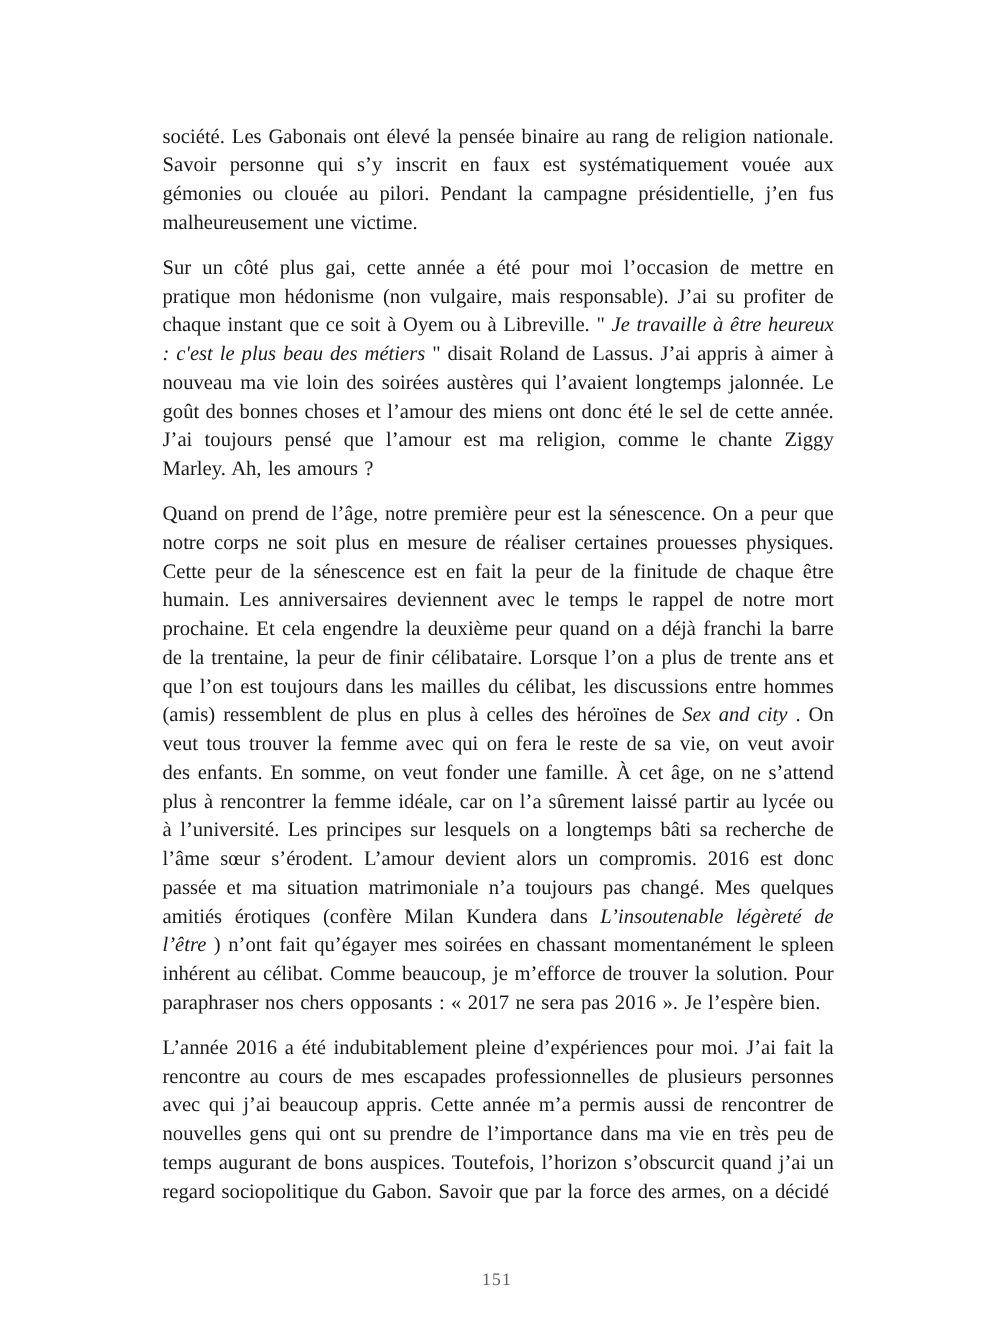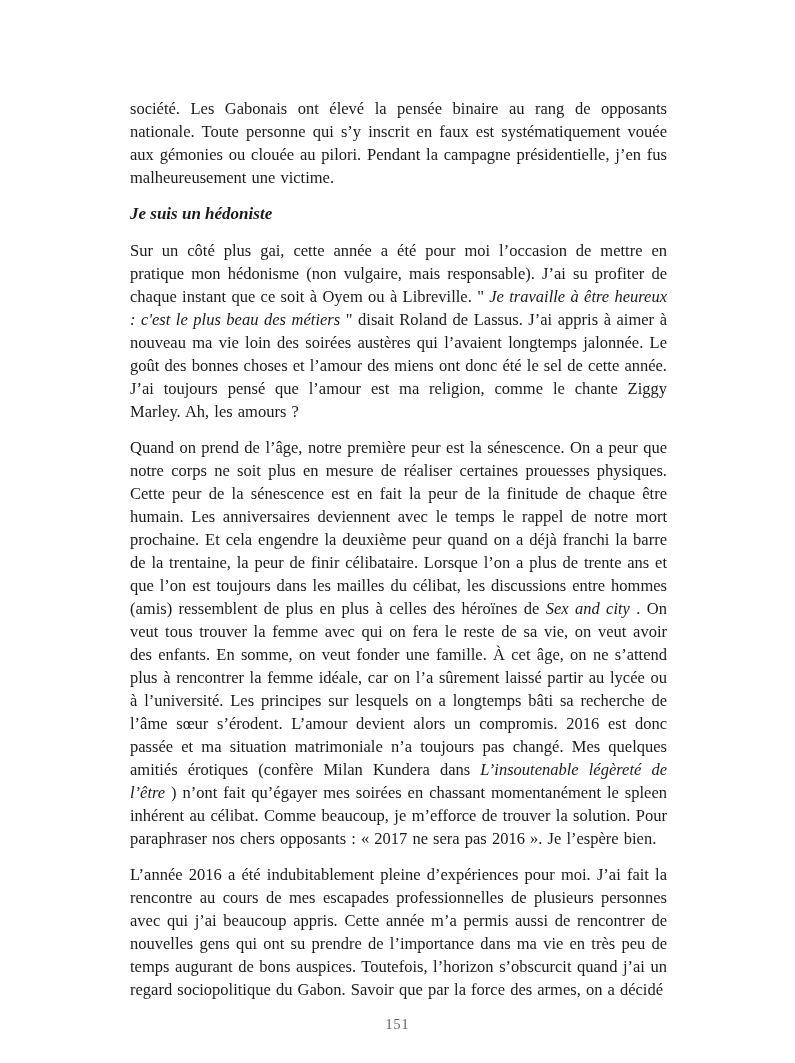--- a/index.html
+++ b/index.html
@@ -49,20 +49,19 @@
     font-size: 14px;
     color: #5c5c5c;
     letter-spacing: 1px;
   }
 </style>
 </head>
 <body>
 
 <div class="page">
   <div class="content">
-      <p class="body"><span>société. Les Gabonais ont élevé la pensée binaire au rang de opposants nationale. Toute personne qui s’y inscrit en faux est systématiquement vouée aux gémonies ou clouée au pilori. Pendant la campagne présidentielle, j’en fus malheureusement une victime.</span></p>
-      <h2 class="heading"><span>Je suis un hédoniste</span></h2>
+      <p class="body"><span>société. Les Gabonais ont élevé la pensée binaire au rang de religion nationale. Savoir personne qui s’y inscrit en faux est systématiquement vouée aux gémonies ou clouée au pilori. Pendant la campagne présidentielle, j’en fus malheureusement une victime.</span></p>
       <p class="body"><span>Sur un côté plus gai, cette année a été pour moi l’occasion de mettre en pratique mon hédonisme (non vulgaire, mais responsable). J’ai su profiter de chaque instant que ce soit à Oyem ou à Libreville. " </span><span class="italic">Je travaille à être heureux : c'est le plus beau des métiers</span><span> " disait Roland de Lassus.  J’ai appris à aimer à nouveau ma vie loin des soirées austères qui l’avaient longtemps jalonnée. Le goût des bonnes choses et l’amour des miens ont donc été le sel de cette année. J’ai toujours pensé que l’amour est ma religion, comme le chante Ziggy Marley. Ah, les amours ?</span></p>
       <p class="body"><span>Quand on prend de l’âge, notre première peur est la sénescence. On a peur que notre corps ne soit plus en mesure de réaliser certaines prouesses physiques. Cette peur de la sénescence est en fait la peur de la finitude de chaque être humain. Les anniversaires deviennent avec le temps le rappel de notre mort prochaine. Et cela engendre la deuxième peur quand on a déjà franchi la barre de la trentaine, la peur de finir célibataire. Lorsque l’on a plus de trente ans et que l’on est toujours dans les mailles du célibat, les discussions entre hommes (amis) ressemblent de plus en plus à celles des héroïnes de </span><span class="italic">Sex and city</span><span> . On veut tous trouver la femme avec qui on fera le reste de sa vie, on veut avoir des enfants. En somme, on veut fonder une famille. À cet âge, on ne s’attend plus à rencontrer la femme idéale, car on l’a sûrement laissé partir au lycée ou à l’université. Les principes sur lesquels on a longtemps bâti sa recherche de l’âme sœur s’érodent. L’amour devient alors un compromis. 2016 est donc passée et ma situation matrimoniale n’a toujours pas changé. Mes quelques amitiés érotiques (confère Milan Kundera dans </span><span class="italic">L’insoutenable légèreté de l’être</span><span> ) n’ont fait qu’égayer mes soirées en chassant momentanément le spleen inhérent au célibat. Comme beaucoup, je m’efforce de trouver la solution. Pour paraphraser nos chers opposants : « 2017 ne sera pas 2016 ».  Je l’espère bien.</span></p>
       <p class="body"><span>L’année 2016 a été indubitablement pleine d’expériences pour moi. J’ai fait la rencontre au cours de mes escapades professionnelles de plusieurs personnes avec qui j’ai beaucoup appris. Cette année m’a permis aussi de rencontrer de nouvelles gens qui ont su prendre de l’importance dans ma vie en très peu de temps augurant de bons auspices. Toutefois, l’horizon s’obscurcit quand j’ai un regard sociopolitique du Gabon. Savoir que par la force des armes, on a décidé</span></p>
     </div>
   <div class="page-number">151</div>
 </div>
 
 </body></html>

